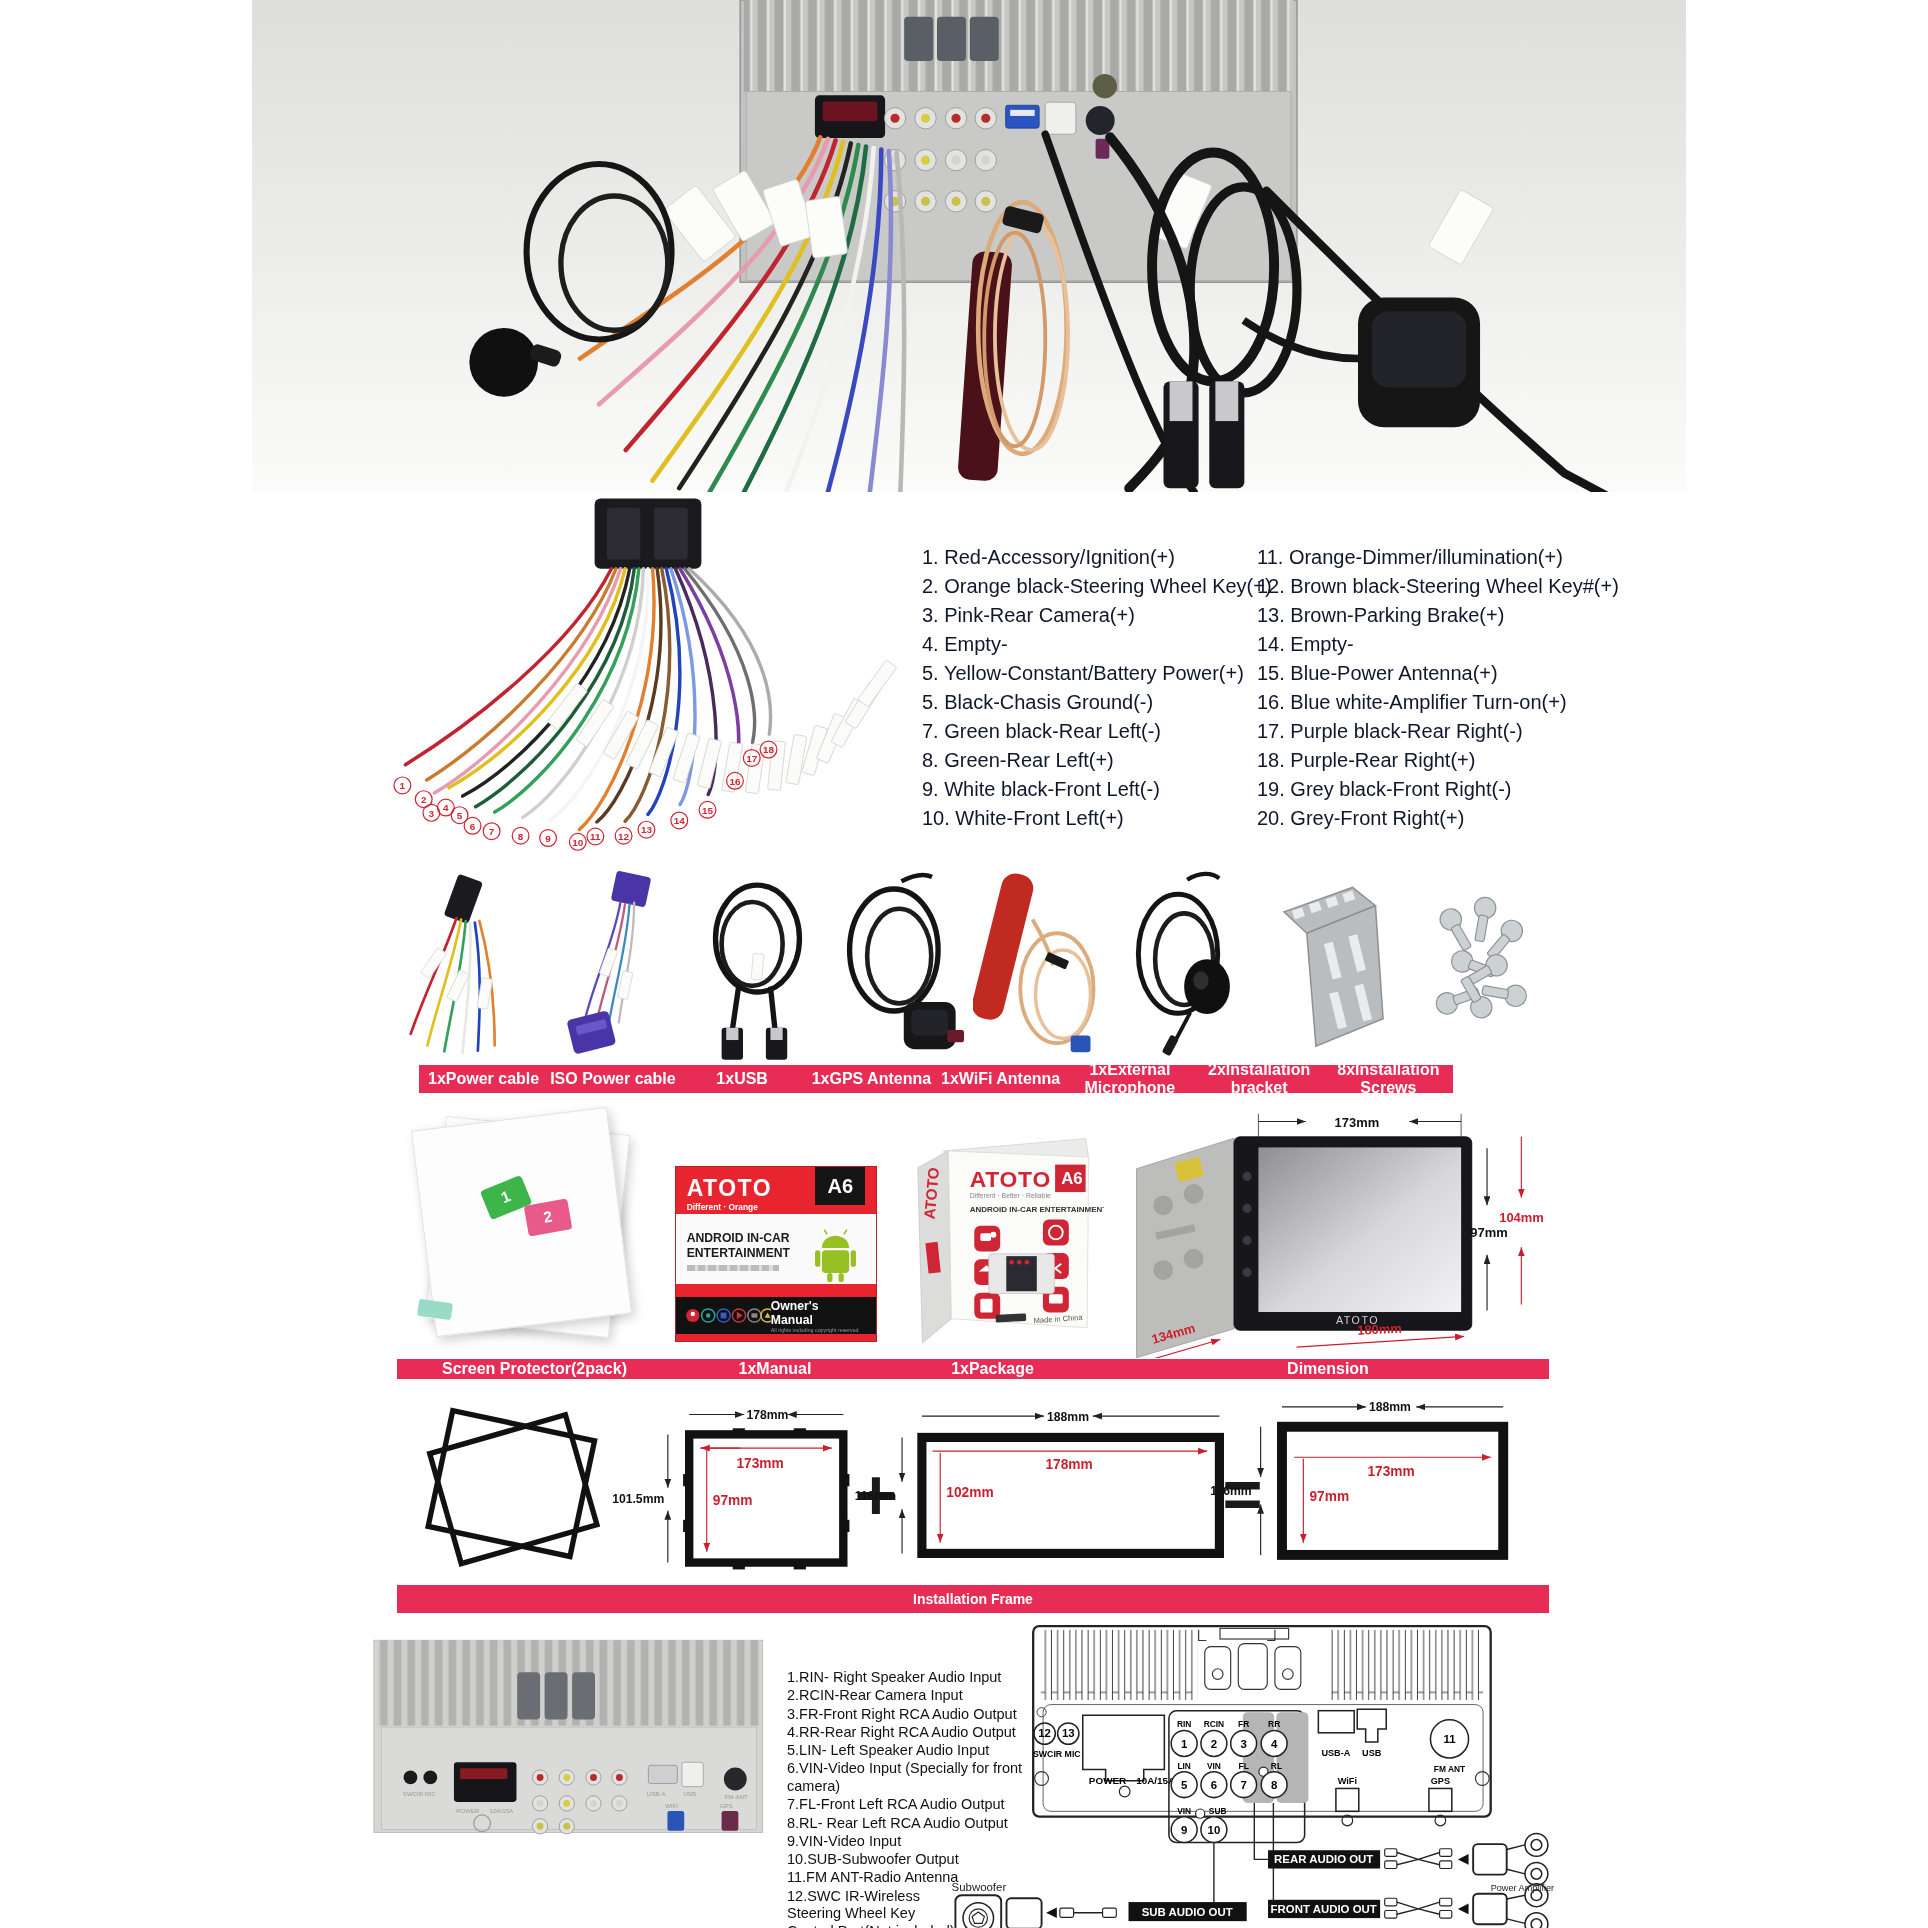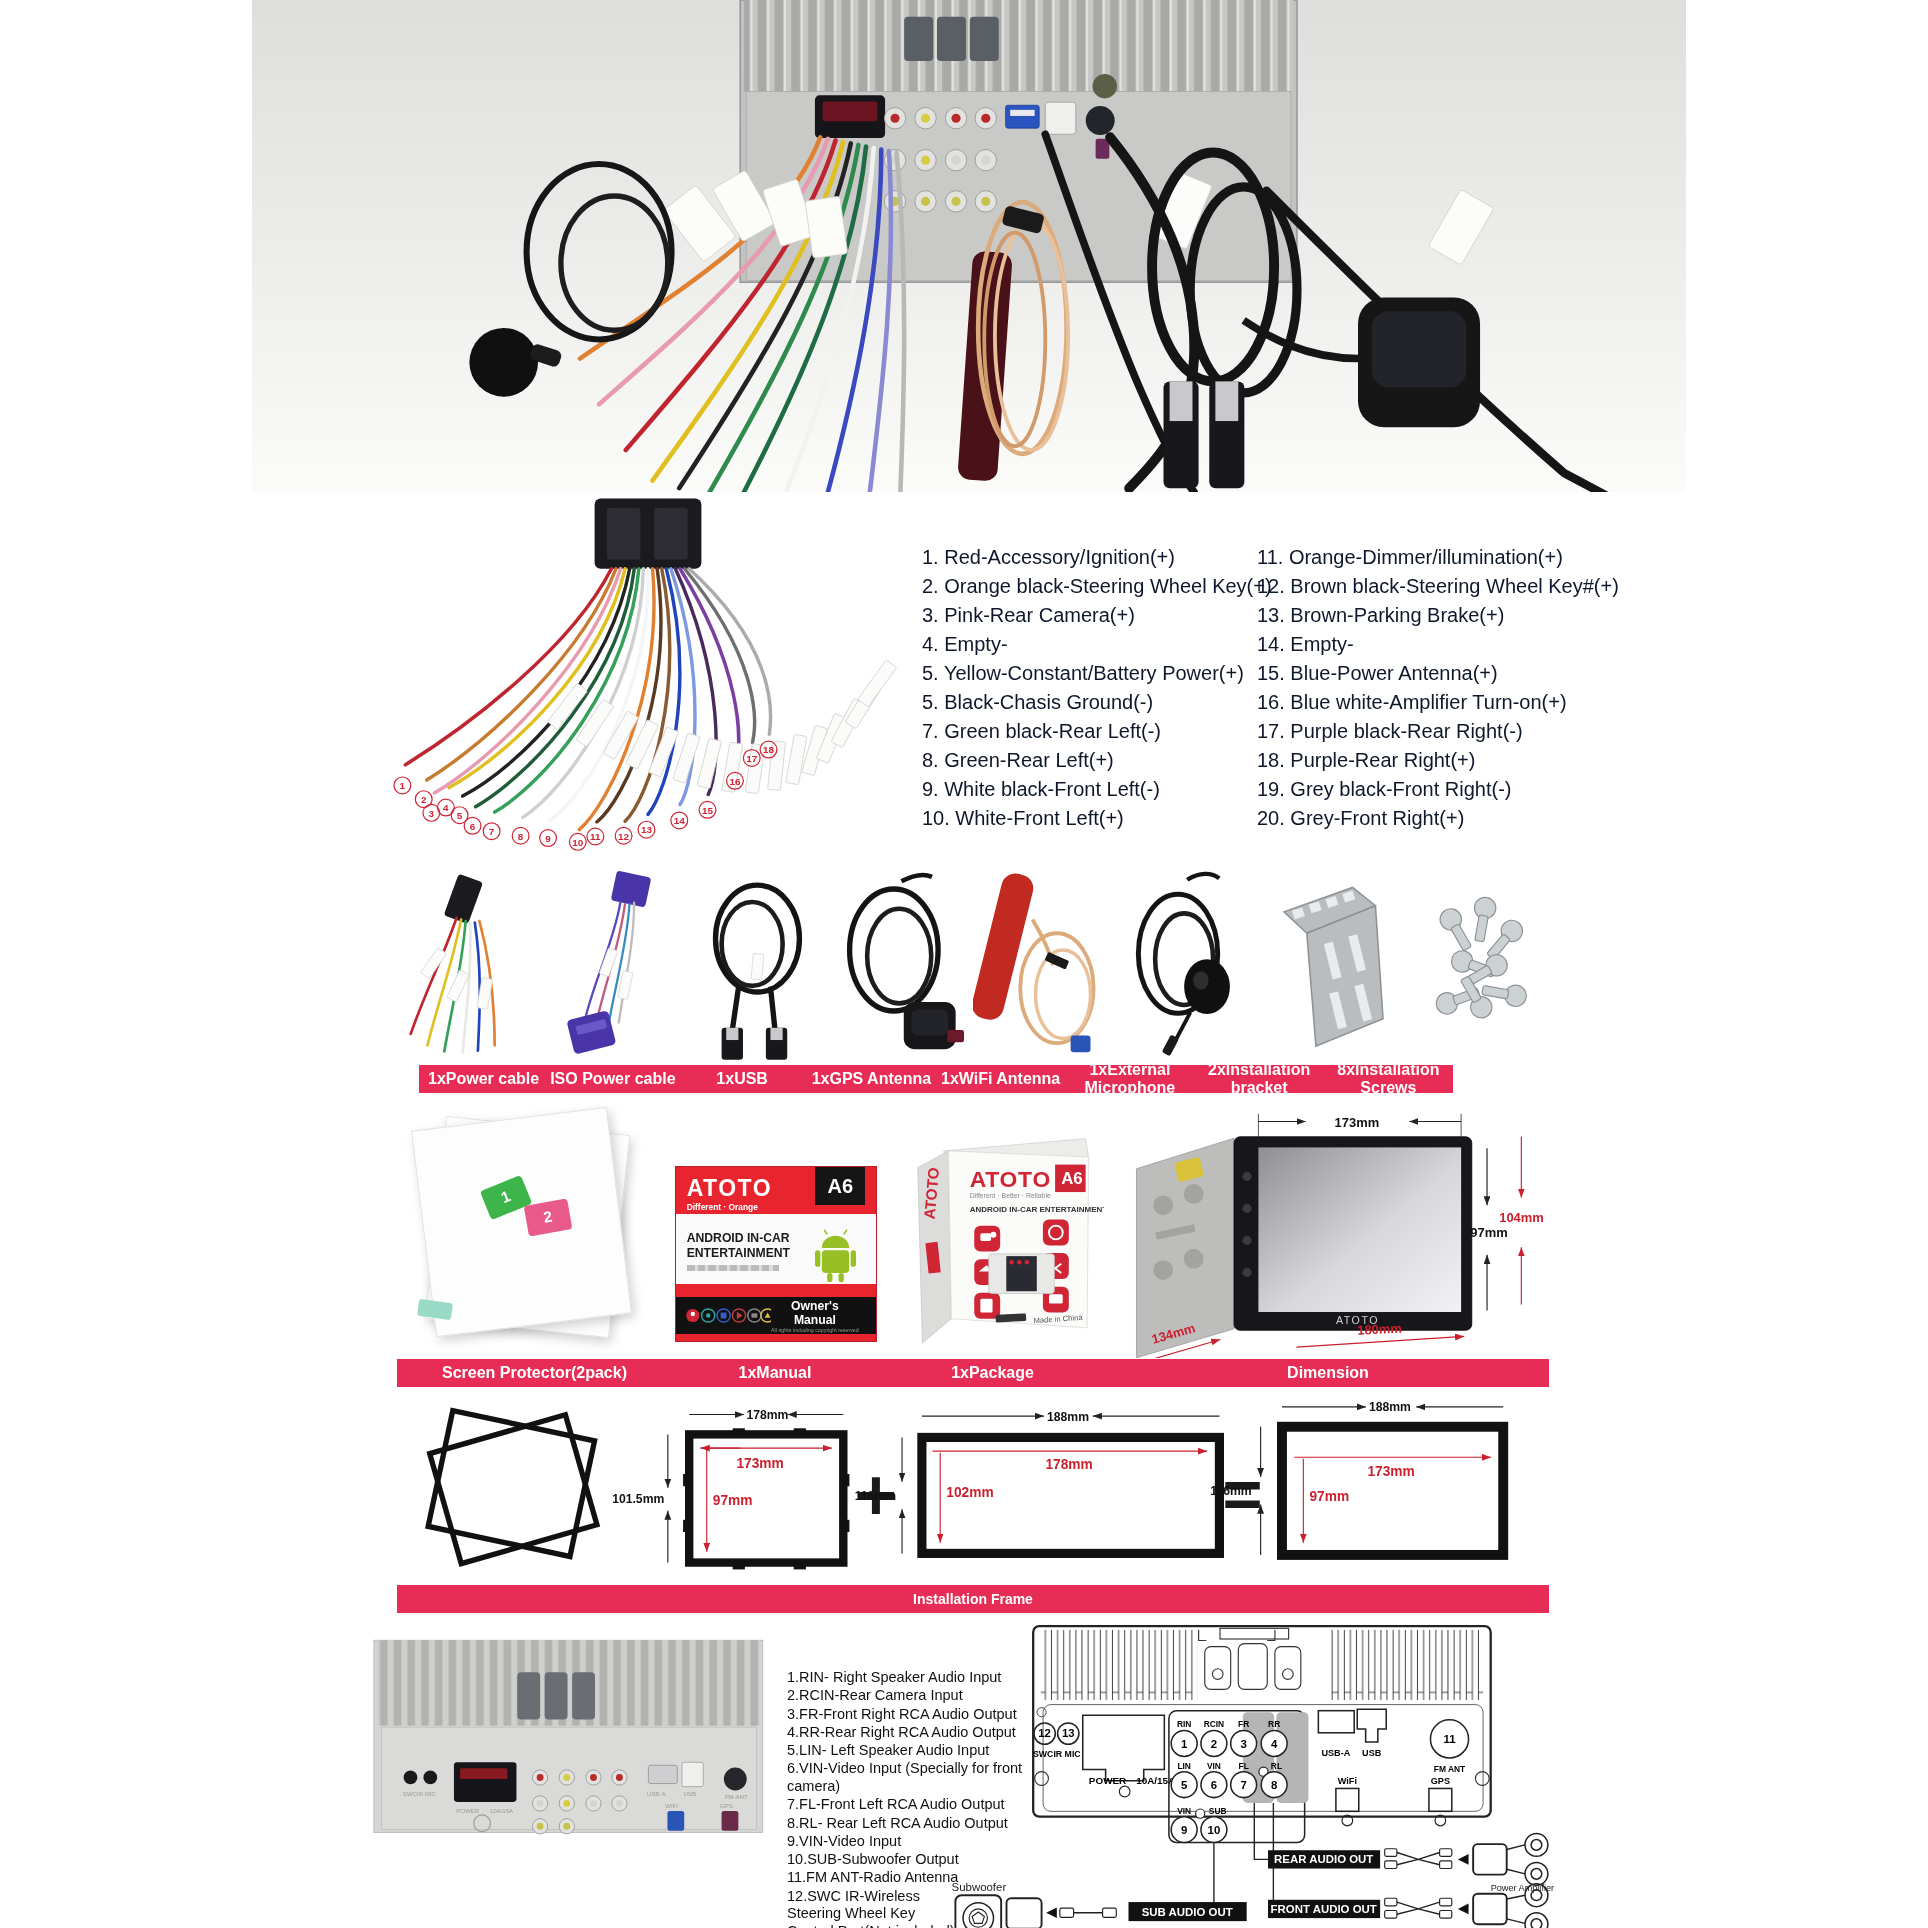--- a/index.html
+++ b/index.html
@@ -472,21 +472,21 @@
         <circle cx="33" cy="15" r="3" fill="#2aa6a0"></circle>
       <circle cx="54" cy="15" r="9" fill="none" stroke="#3a5ac0" stroke-width="2"></circle>
         <rect x="50" y="11" width="8" height="8" fill="#3a5ac0"></rect>
       <circle cx="75" cy="15" r="9" fill="none" stroke="#c03a3a" stroke-width="2"></circle>
         <path d="M72 10 L80 15 L72 20 Z" fill="#c03a3a"></path>
       <circle cx="96" cy="15" r="9" fill="none" stroke="#888" stroke-width="2"></circle>
         <rect x="92" y="12" width="8" height="6" fill="#888"></rect>
       <circle cx="114" cy="15" r="9" fill="none" stroke="#d8c23a" stroke-width="2"></circle>
         <path d="M110 18 L114 11 L118 18 Z" fill="#d8c23a"></path>
     </svg>
-    <div style="margin-left:auto;margin-right:17px;text-align:center">
+    <div style="margin-left:auto;margin-right:17px;text-align:left">
       <div style="color:#fff;font-weight:bold;font-size:12.2px">Owner's Manual</div>
       <div style="color:#999;font-size:5.3px">All rights including copyright reserved</div>
     </div>
   </div>
 </div>
 
 <div class="abs" style="left:904px;top:1128px;width:200px;height:225px">
   <svg width="200" height="225" viewBox="0 0 262 295">
     <polygon points="52,30 238,14 242,40 58,58" fill="#ececea" stroke="#cfcfcd"></polygon>
     <polygon points="18,52 58,30 62,250 24,282" fill="#dcdcda" stroke="#c5c5c3"></polygon>
@@ -575,21 +575,21 @@
     <line x1="545" y1="40" x2="545" y2="120" stroke="#cc1f2d" stroke-width="1.5" marker-end="url(#arrR)"></line>
     <line x1="545" y1="260" x2="545" y2="185" stroke="#cc1f2d" stroke-width="1.5" marker-end="url(#arrR)"></line>
     <text x="516" y="152" fill="#cc1f2d">104mm</text>
     <line x1="250" y1="316" x2="470" y2="302" stroke="#cc1f2d" stroke-width="1.5" marker-end="url(#arrR)"></line>
     <text x="330" y="300" fill="#cc1f2d" transform="rotate(-3 330 300)">180mm</text>
     <line x1="40" y1="338" x2="150" y2="306" stroke="#cc1f2d" stroke-width="1.5" marker-end="url(#arrR)"></line>
     <text x="62" y="312" fill="#cc1f2d" transform="rotate(-16 62 312)">134mm</text>
   </g>
 </svg>
 
-<div class="abs banner" style="left:397px;top:1359px;width:1152px;height:28px">
+<div class="abs banner" style="left:397px;top:1359px;width:1152px;height:20px">
   <div class="cell" style="flex:0 0 275px">Screen Protector(2pack)</div>
   <div class="cell" style="flex:0 0 206px">1xManual</div>
   <div class="cell" style="flex:0 0 229px">1xPackage</div>
   <div class="cell" style="flex:1">Dimension</div>
 </div>
 
 <svg class="abs" style="left:397px;top:1390px" width="1152" height="191" viewBox="0 0 1510 250">
   <defs>
     <marker id="arrB" markerWidth="10" markerHeight="10" refX="8" refY="3" orient="auto">
         <path d="M0 0 L8 3 L0 6 Z" fill="#222"></path>

